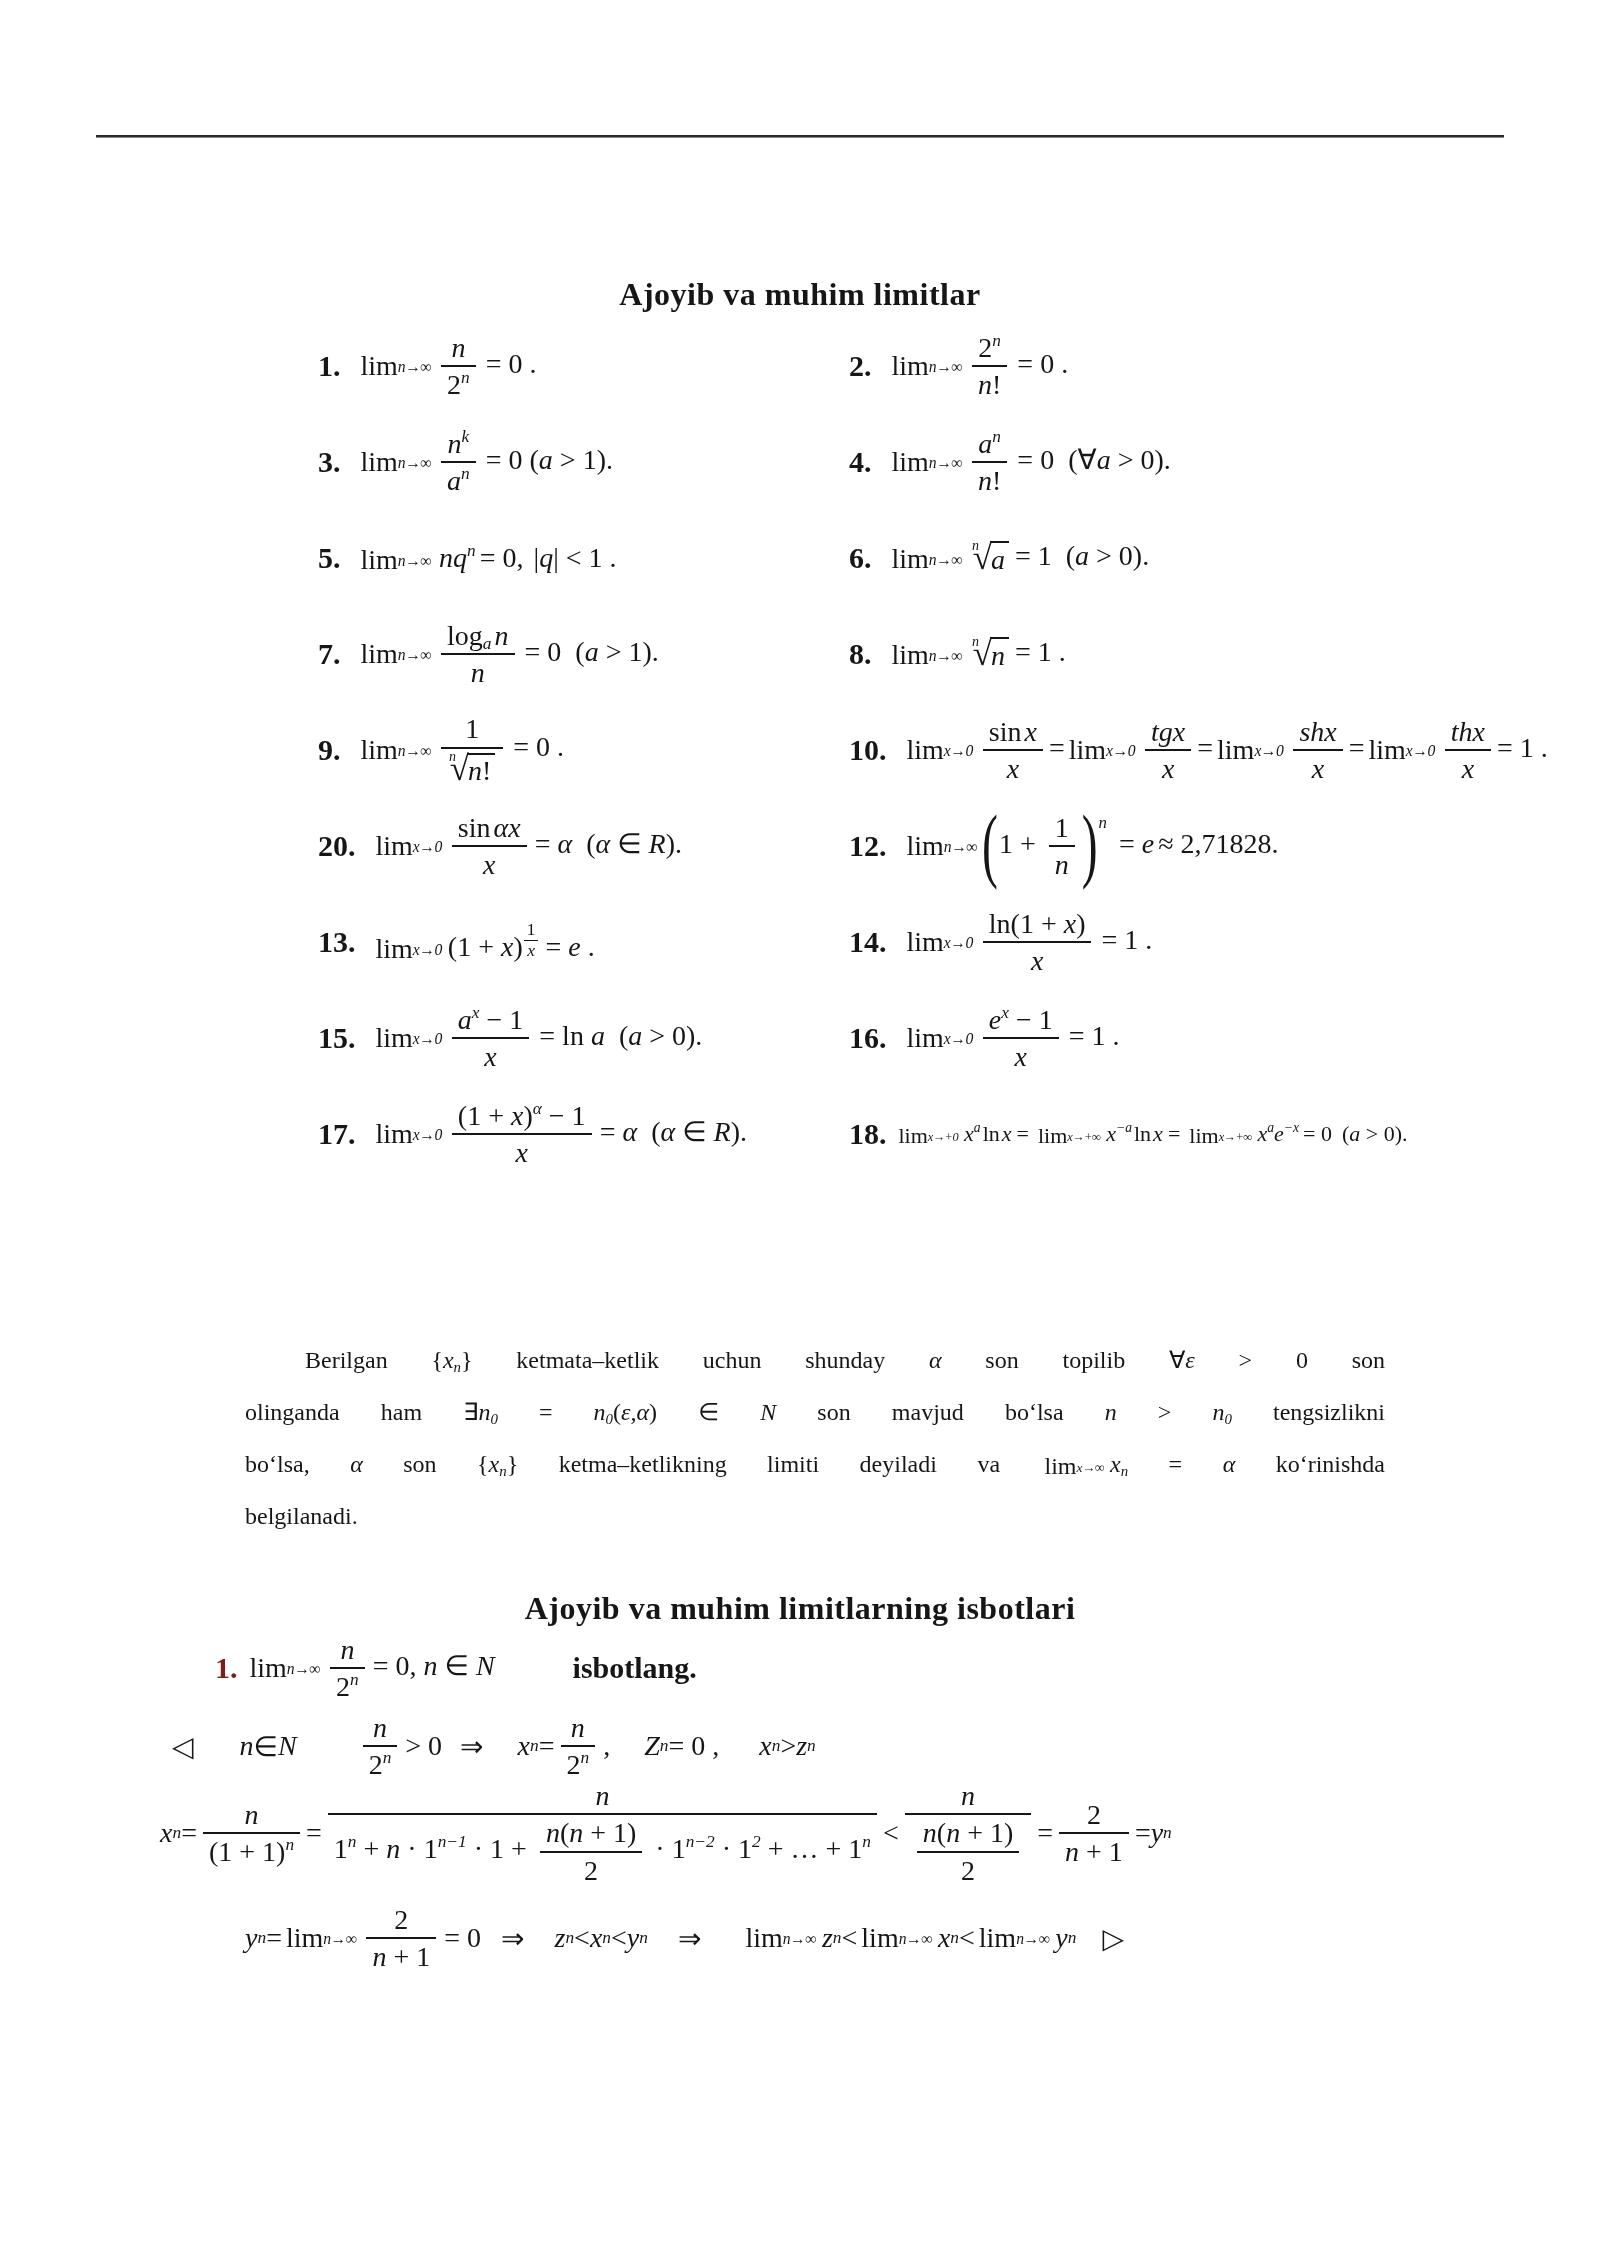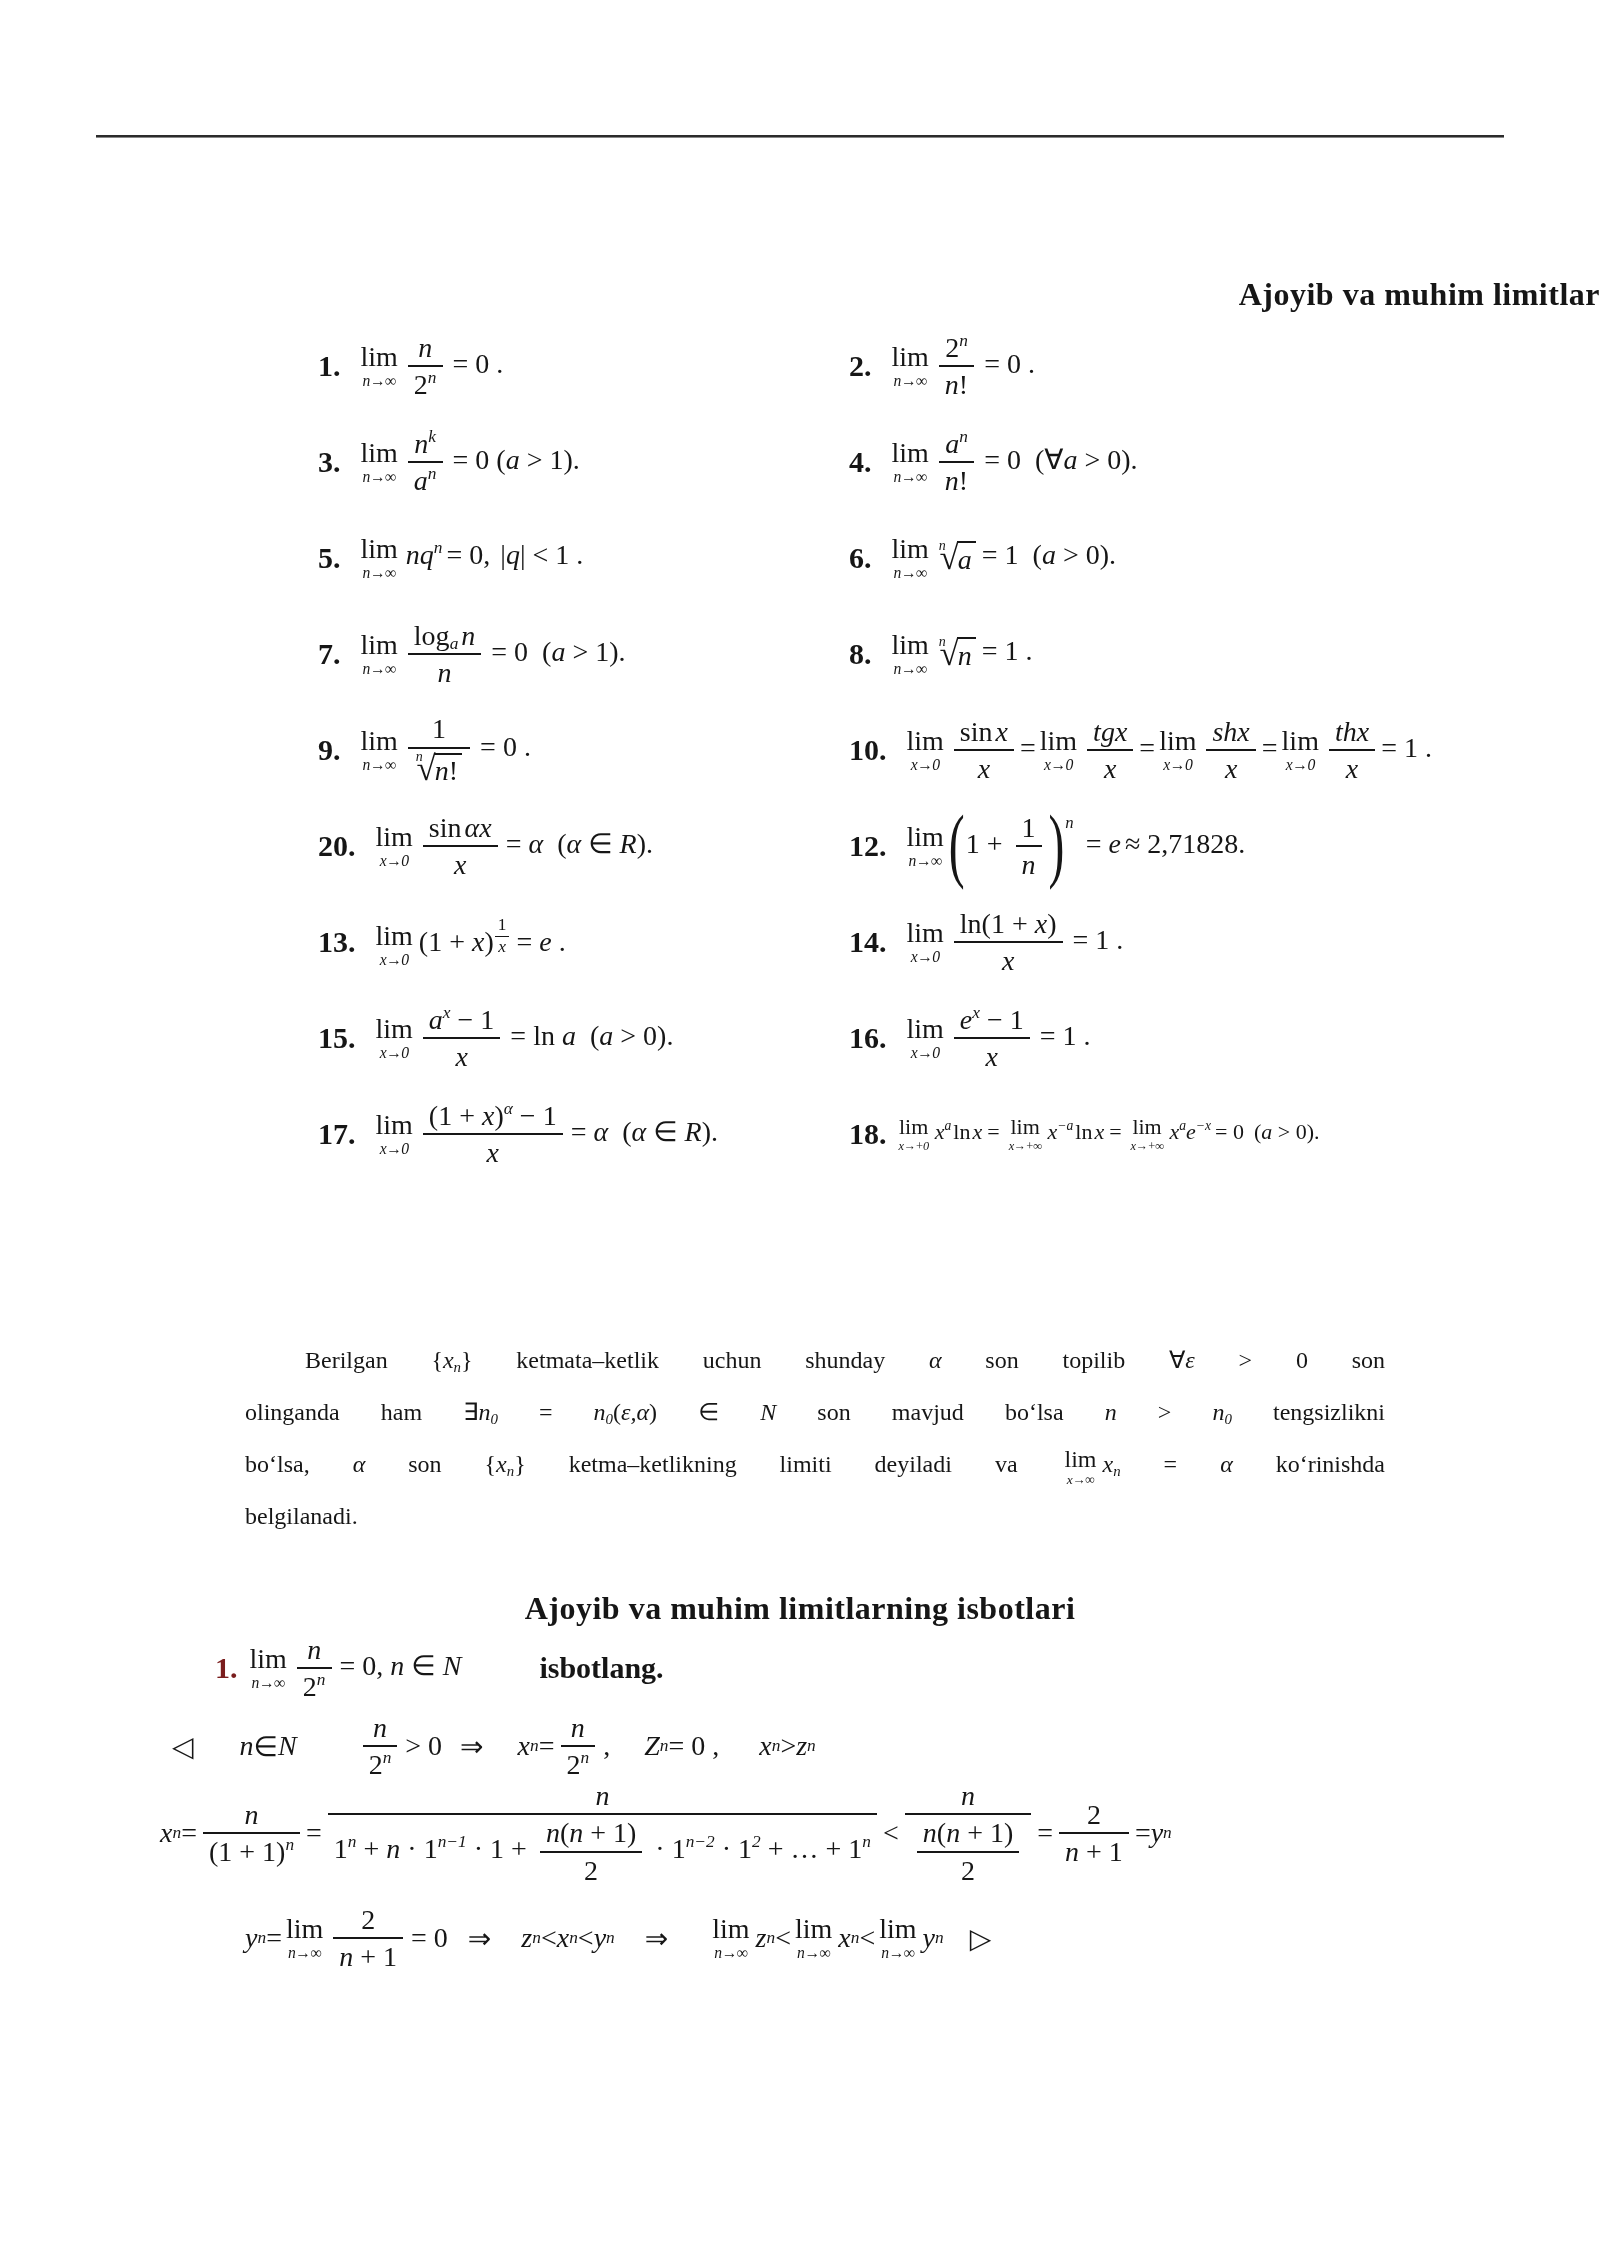--- a/index.html
+++ b/index.html
@@ -5,21 +5,21 @@
   html,body { margin:0; padding:0; background:#e8e8e8; }
   .page {
     position:relative; width:1600px; height:2262px; margin:0 auto;
     background:#ffffff; color:#161616;
     font-family:"Liberation Serif", serif; overflow:hidden;
   }
   .top-rule { position:absolute; left:96px; top:135px; width:1408px; height:2px;
     background:#2b2b2b; border-bottom:1px solid #888; }
   .h-title { position:absolute; left:0; width:100%; text-align:center;
     font-weight:bold; font-size:32px; letter-spacing:0.5px; margin:0; }
-  #title1 { top:276px;text-align:right; }
+  #title1 { top:276px; }
   #title2 { top:1298px; }
   #title3 { top:1590px; }
 
   
   .fgrid { position:absolute; left:318px; top:318px; width:1200px; }
   .frow { display:flex; height:96px; align-items:center; }
   .fcell { display:flex; align-items:center; white-space:nowrap; }
   .fcell.left { flex:0 0 531px; }
   .fcell.right { flex:1; }
   .fnum { font-weight:bold; font-size:30px; font-style:normal; margin-right:16px; }
@@ -34,21 +34,21 @@
   .msup { font-size:0.62em; line-height:0; vertical-align:0.65em; font-style:italic; }
   .msb  { font-size:0.62em; line-height:0; vertical-align:-0.25em; font-style:italic; }
   .mfrac { display:inline-flex; flex-direction:column; align-items:stretch;
     vertical-align:middle; margin:0 6px; }
   .mtop { display:block; text-align:center; border-bottom:2.2px solid #161616;
     padding:0 6px 3px; line-height:1.05; white-space:nowrap; }
   .mbot { display:block; text-align:center; padding:3px 6px 0; line-height:1.05; white-space:nowrap; }
   .msup .mfrac { margin:0 1px; }
   .msup .mtop { border-bottom-width:1.5px; padding:0 3px 1px; }
   .msup .mbot { padding:1px 3px 0; }
-  .mlim { display:inline-flex; flex-direction:column; align-items:center;
+  .mlim { display:inline-flex; flex-direction:row; align-items:center;
     vertical-align:middle; margin:0 4px; }
   .mlim .lw { font-style:normal; line-height:1; }
   .mlim .ls { font-style:italic; font-size:0.56em; line-height:1; margin-top:2px; letter-spacing:-0.5px; }
   .mroot { display:inline-flex; align-items:center; vertical-align:middle; margin:0 2px; }
   .midx { align-self:flex-start; font-size:0.5em; font-style:italic;
     margin:-0.2em -0.45em 0 0; position:relative; z-index:1; }
   .mrs { font-style:normal; font-size:1.25em; line-height:0.75; }
   .mrad { border-top:2.2px solid #161616; padding:1px 4px 0 1px; margin-left:-2px; }
   .mbig { display:inline-block; font-style:normal; font-size:1.7em; line-height:0.75;
     vertical-align:middle; transform:scaleY(1.75); margin:0 1px; font-weight:400; }

